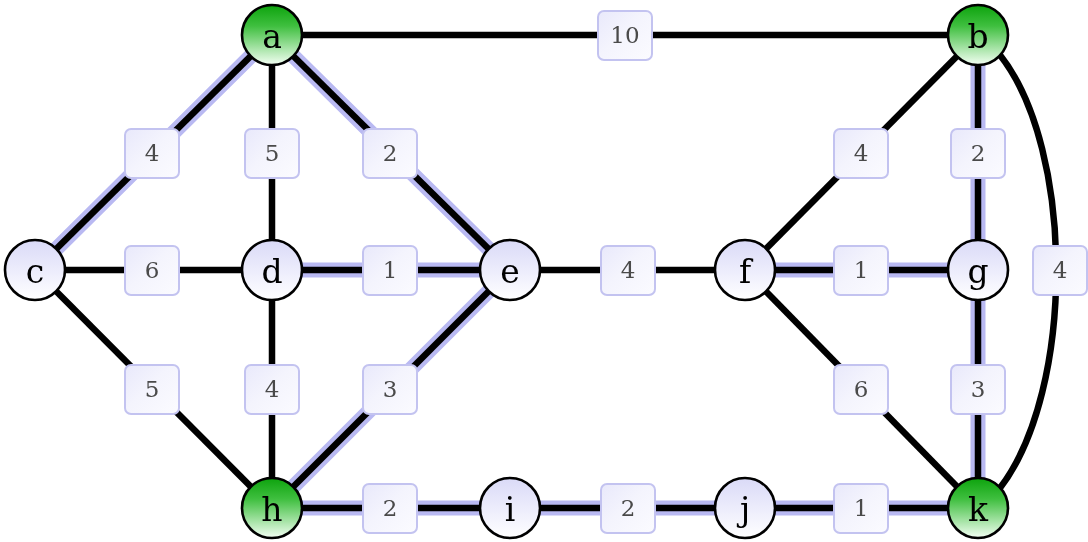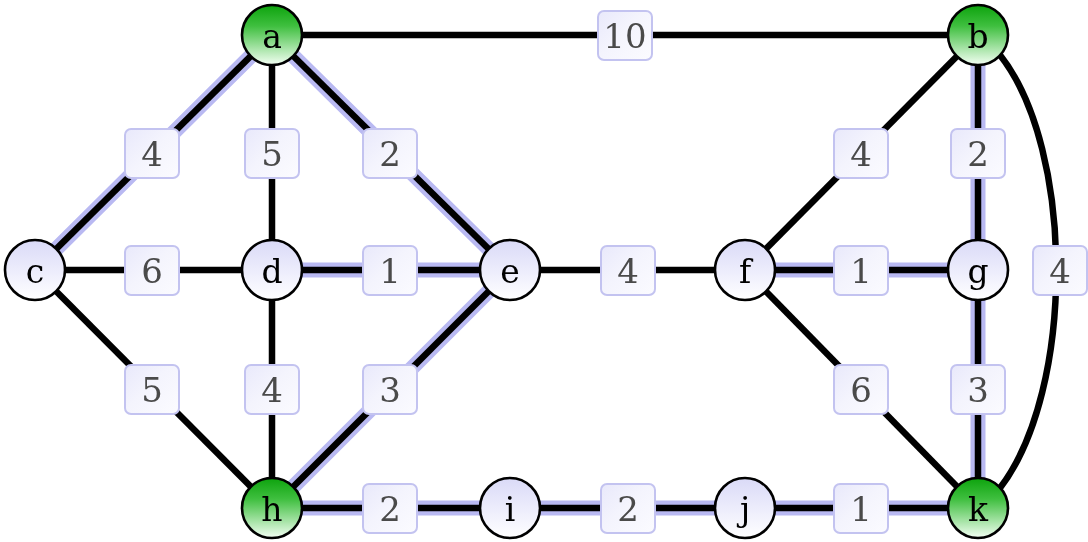--- a/index.html
+++ b/index.html
@@ -54,21 +54,21 @@
     width: 56px;
     height: 51px;
     box-sizing: border-box;
     border: 2px solid #c3c3f0;
     border-radius: 7px;
     background: linear-gradient(135deg, #e9e9fb 0%, #f4f4fd 45%, #fbfbff 100%);
     display: flex;
     align-items: center;
     justify-content: center;
     font-family: "DejaVu Serif", serif;
-    font-size: 34px;
+    font-size: 23px;
     color: #4a4a4a;
     line-height: 1;
     overflow: hidden;
   }
 </style>
 </head>
 <body>
 
 <div id="graph-canvas">
   <svg id="graph-svg" viewBox="0 0 1088 542">

